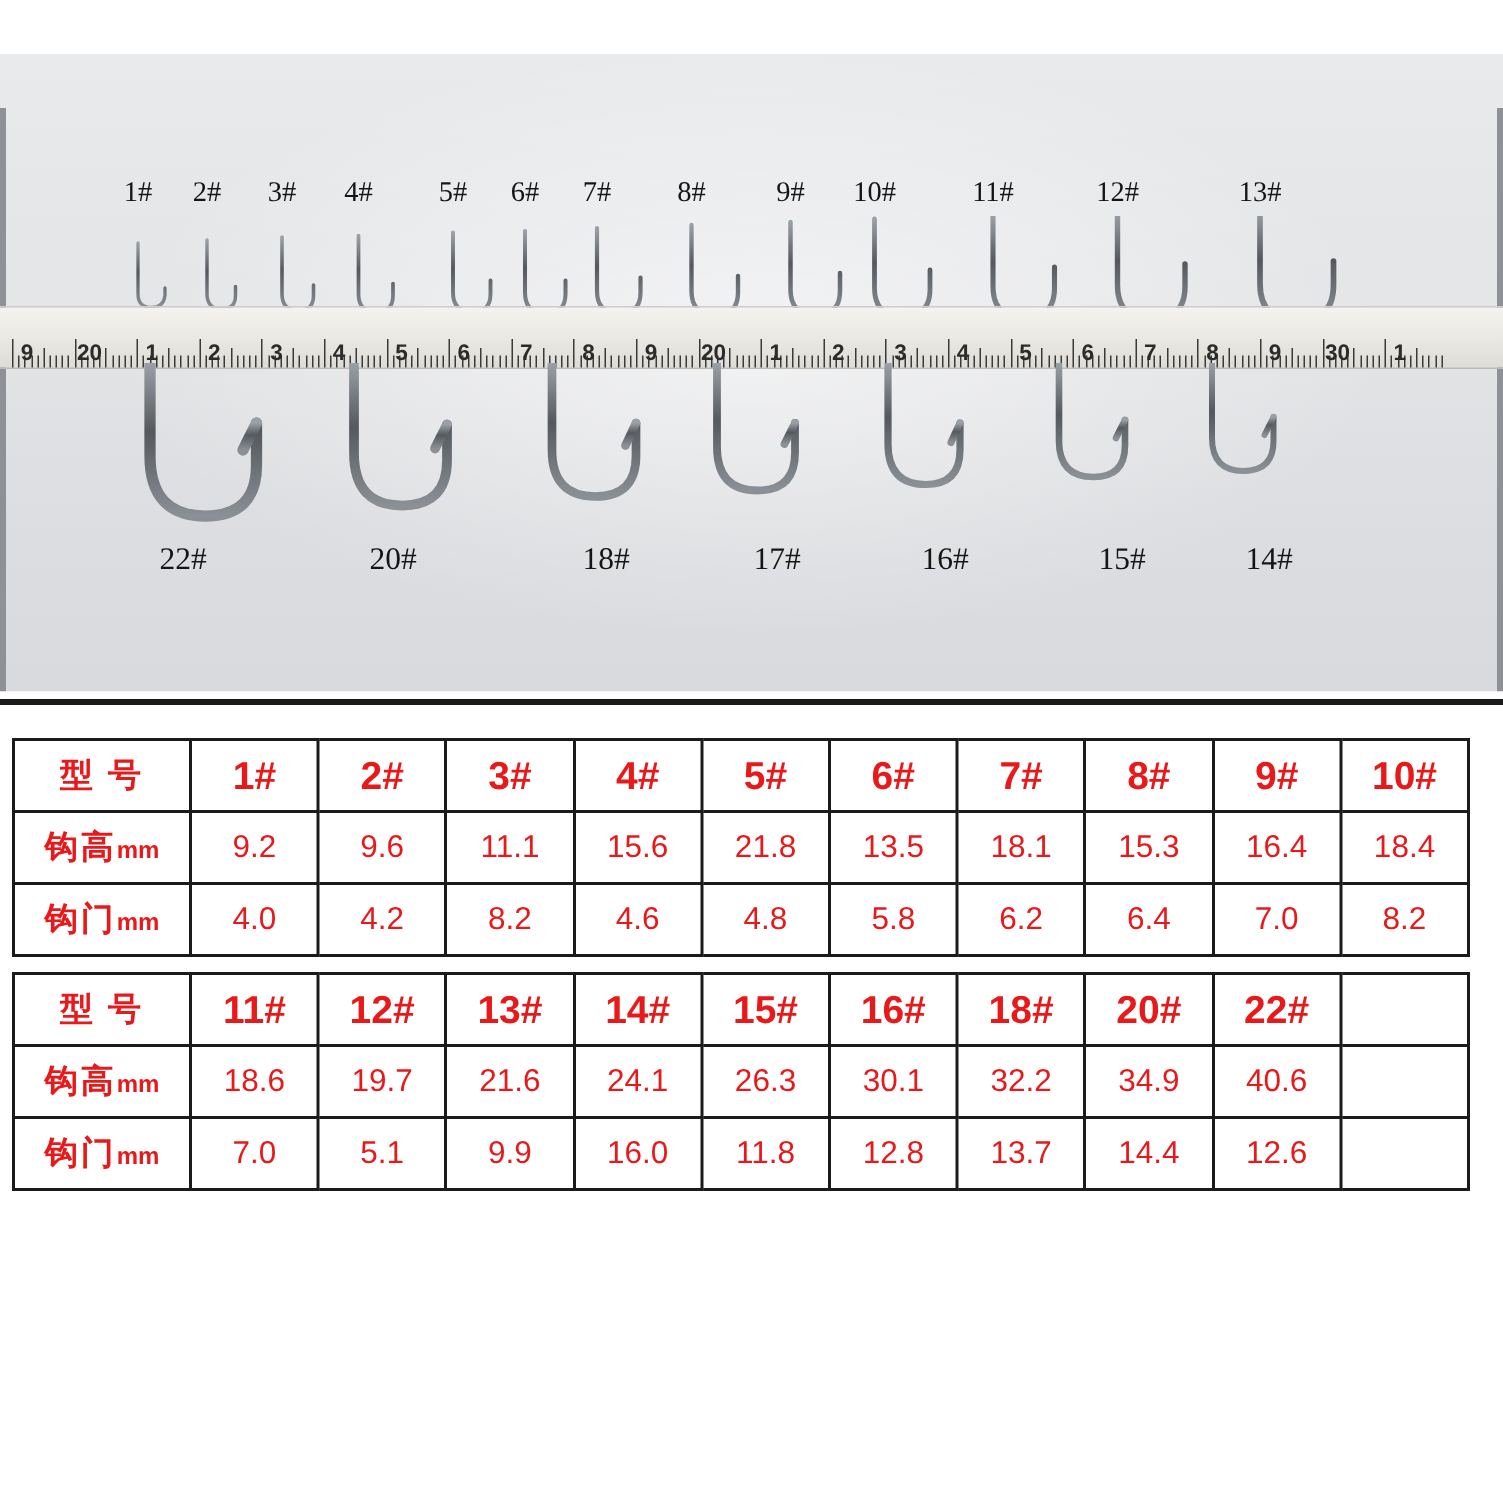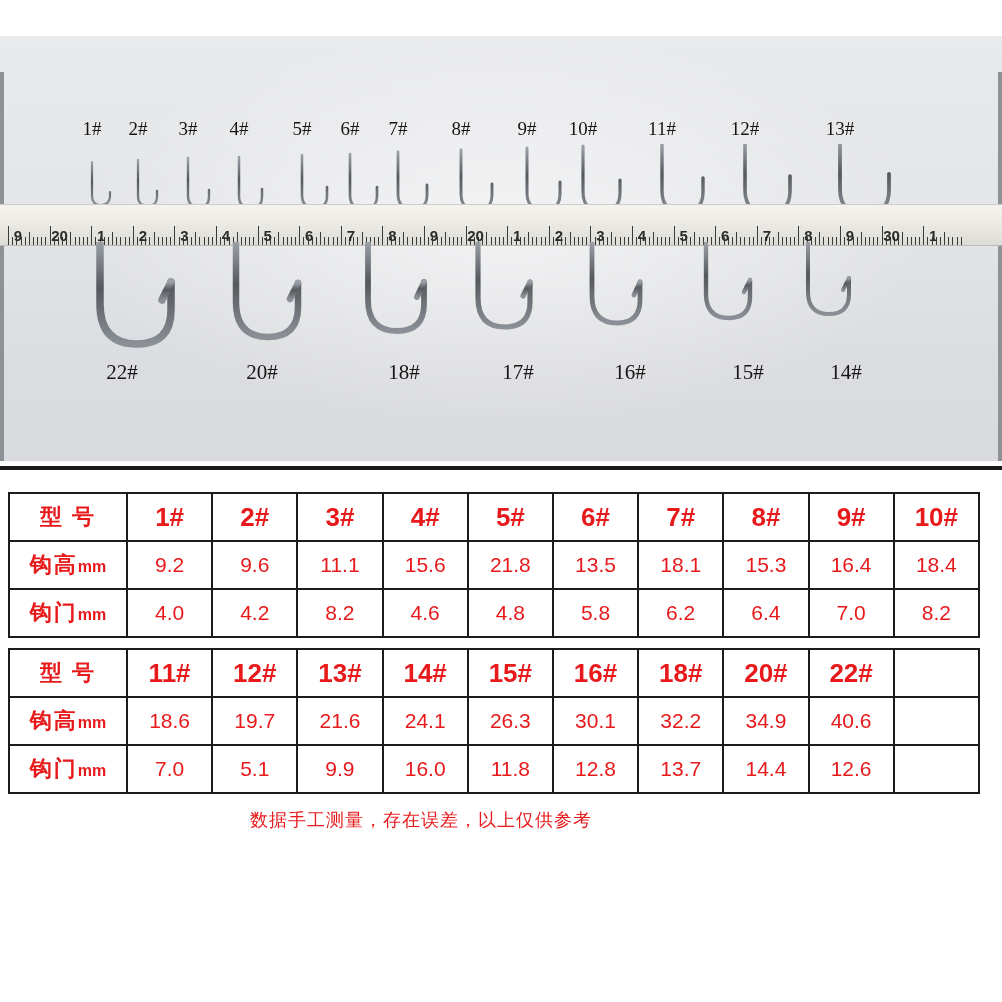--- a/index.html
+++ b/index.html
@@ -579,17 +579,16 @@
           <td class="val">11.8</td>
           <td class="val">12.8</td>
           <td class="val">13.7</td>
           <td class="val">14.4</td>
           <td class="val">12.6</td>
           <td class="blank"></td>
         </tr>
       </tbody>
     </table>
 
-    <div class="note">数据手工测量，存在误差，以上仅供参考</div>
   </div>
 
   <div class="bottom-white"></div>
 </div>
 
 </body></html>

